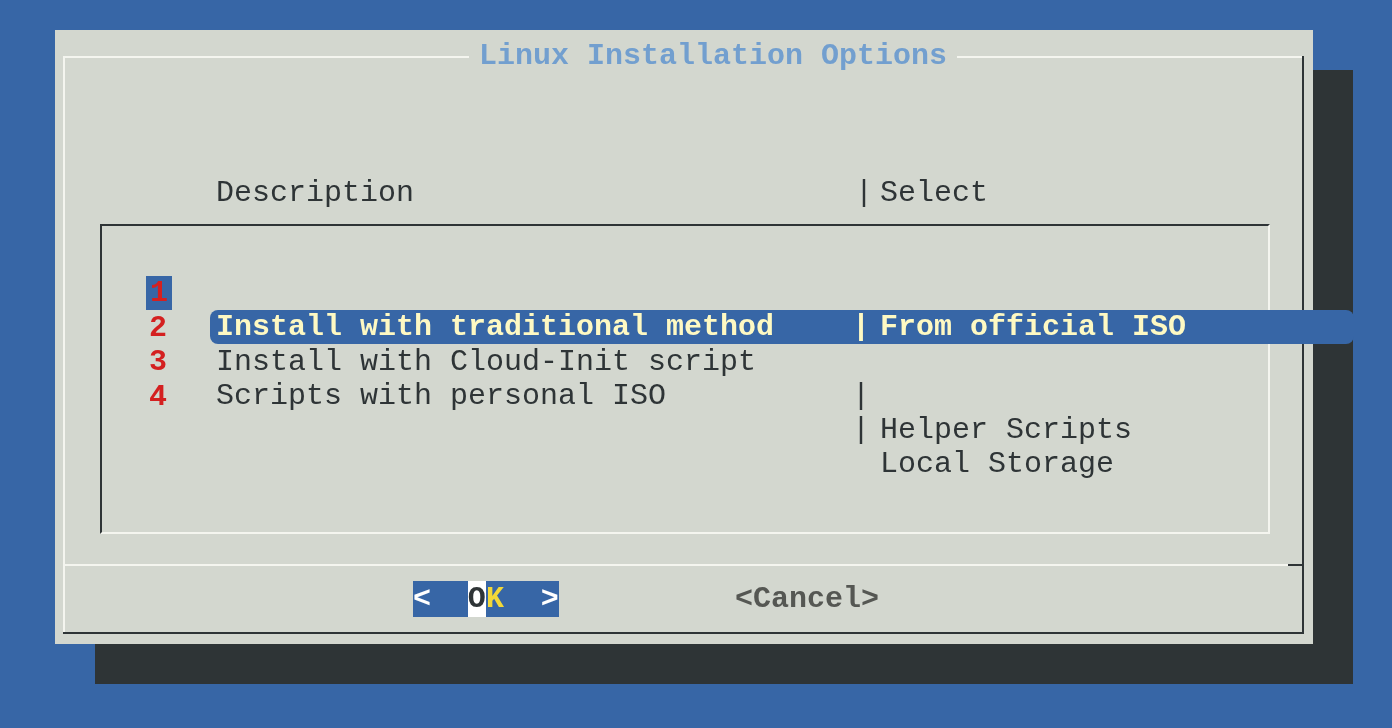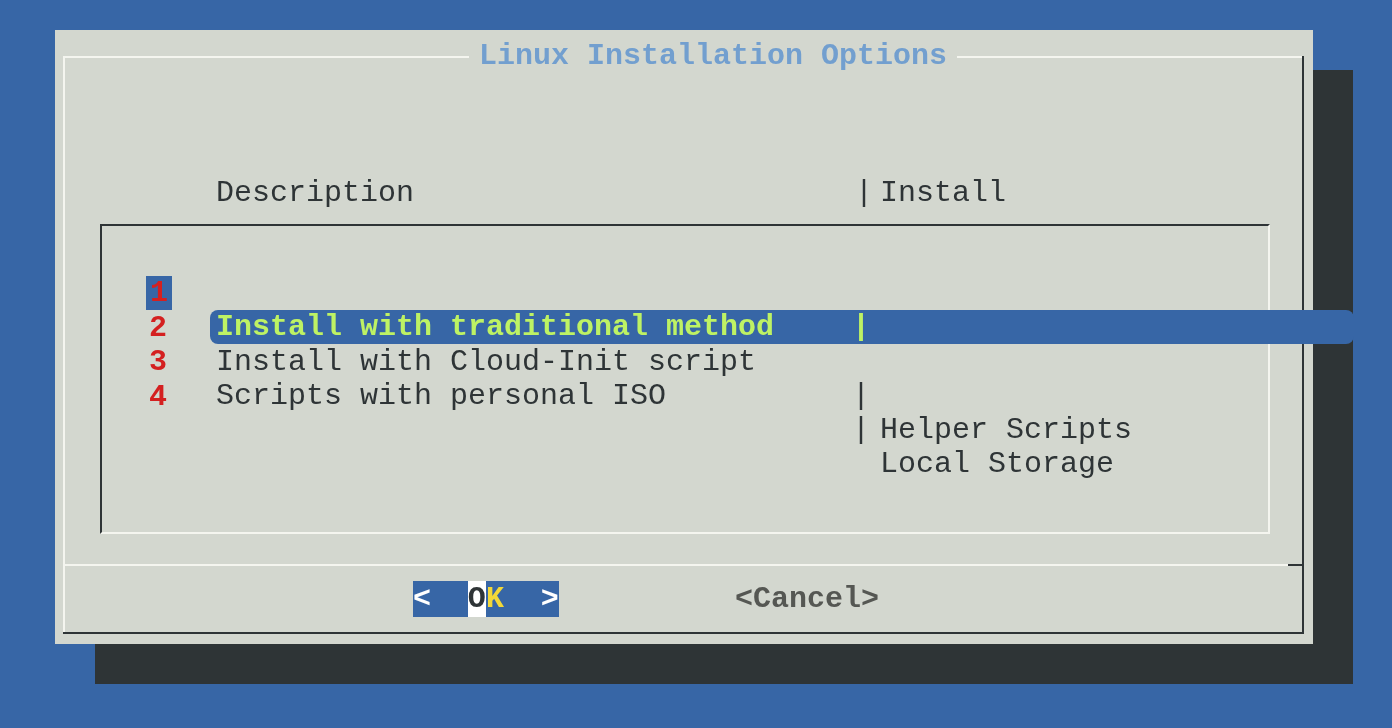--- a/index.html
+++ b/index.html
@@ -37,21 +37,21 @@
   .row.r1{top:16px;} .row.r2{top:51px;} .row.r3{top:85px;} .row.r4{top:120px;}
   .tag{
     position:absolute; left:46px; width:20px; text-align:center;
     font-weight:bold; color:#d42020;
   }
   .tag-sel{
     left:44px; width:26px; background:#3766a6;
   }
   .itembar{
     position:absolute; left:108px; width:1144px; height:34px;
-    background:#3766a6; color:#bef264; font-weight:bold;border-radius:8px;
+    background:#3766a6; color:#fef9c3; font-weight:bold;border-radius:8px;
   }
   .itembar .desc{position:absolute; left:6px; white-space:pre;}
   .itembar .pipe{position:absolute; left:642px; width:18px; text-align:center;}
   .itembar .src{position:absolute; left:670px; white-space:pre;}
   .desc-plain{position:absolute; left:114px; white-space:pre;}
   .pipe-plain{position:absolute; left:750px; width:18px; text-align:center;}
   .src-plain{position:absolute; left:778px; white-space:pre;}
   .sep{position:absolute; left:10px; top:534px; width:1237px; height:2px; background:#f4f5ef;}
   .sep-end{position:absolute; left:1233px; top:534px; width:14px; height:2px; background:#2e3436;}
   .btn-ok{
@@ -79,27 +79,27 @@
     <div class="b b-top"></div>
     <div class="b b-left"></div>
     <div class="b b-right"></div>
     <div class="b b-bottom"></div>
 
     <div class="title">Linux Installation Options</div>
 
 
     <div class="hdr hdr-desc">Description</div>
     <div class="hdr hdr-pipe">|</div>
-    <div class="hdr hdr-src">Install</div>
+    <div class="hdr hdr-src">Select</div>
 
     <div class="listbox">
 
       <div class="row r1">
         <span class="tag tag-sel">1</span>
-        <span class="itembar"><span class="desc">Install with traditional method</span><span class="pipe">|</span></span>
+        <span class="itembar"><span class="desc">Install with traditional method</span><span class="pipe">|</span><span class="src">From official ISO</span></span>
       </div>
 
       <div class="row r2">
         <span class="tag">2</span>
         <span class="desc-plain">Install with Cloud-Init script</span>
         <span class="pipe-plain">|</span>
         <span class="src-plain">Helper Scripts</span>
       </div>
 
       <div class="row r3">

